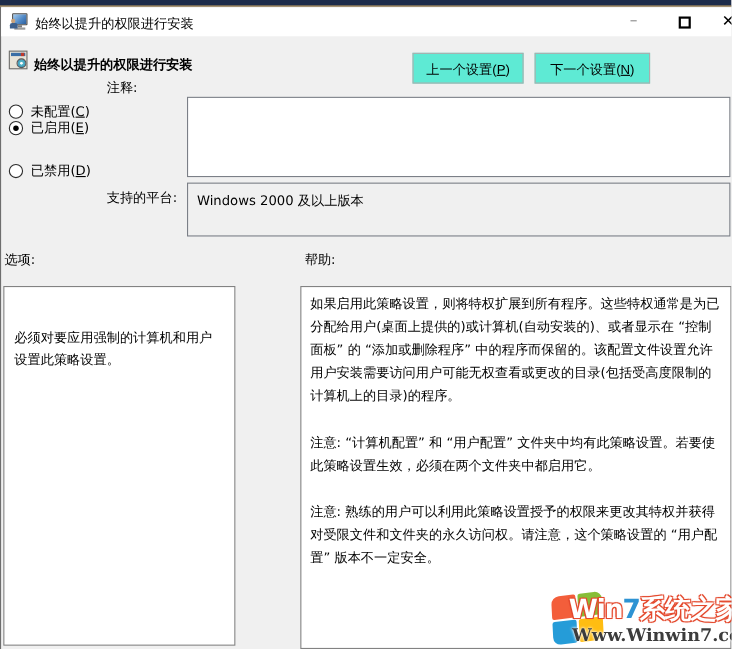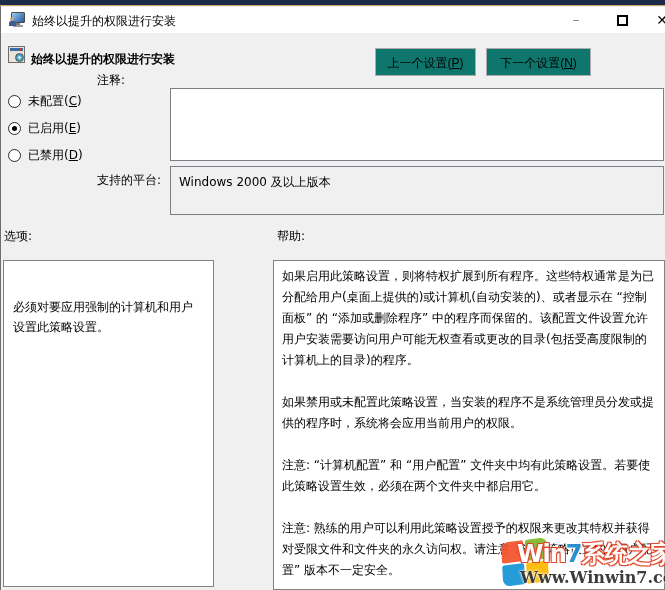--- a/index.html
+++ b/index.html
@@ -30,32 +30,32 @@
   .ctrl-close { left:648px; width:26px; font-size:14px; line-height:26px; color:#000; }
 
   .toolbar-icon { position:absolute; left:8px; top:46px; width:17px; height:17px;
     background:#e8e4d8; border:1px solid #6e6e6e; }
   .toolbar-icon .strip { position:absolute; left:1px; top:1px; width:13px; height:3px; background:#3a6ea5; }
   .toolbar-icon .dotr { position:absolute; left:10px; top:1px; width:3px; height:3px; background:#c03a2b; }
   .toolbar-icon .cd { position:absolute; right:0px; bottom:0px; width:9px; height:9px; border-radius:50%;
     background:radial-gradient(circle at 50% 50%, #ffffff 0 18%, #57b8c9 30%, #2e7fae 100%); border:1px solid #555; }
   .policy-title { position:absolute; left:31px; top:51px; font-weight:bold; }
 
-  .gp-btn { position:absolute; top:48px; height:28px; background:#0f766e; border:1px solid #adadad;
+  .gp-btn { position:absolute; top:48px; height:28px; background:#5eead4; border:1px solid #adadad;
     font-size:12px; text-align:center; line-height:26px; cursor:default; }
   .btn-prev { left:375px; width:101px; }
   .btn-next { left:486px; width:105px; }
   .ak { text-decoration:underline; }
 
   .radio-row { position:absolute; left:8px; height:17px; display:flex; align-items:center; cursor:default; }
   .radio-circle { width:13px; height:13px; border:1px solid #2b2b2b; border-radius:50%; background:#fff;
     position:relative; margin-right:7px; flex:none; }
   .radio-circle.checked::after { content:""; position:absolute; left:3px; top:3px; width:5px; height:5px;
     border-radius:50%; background:#000; }
-  .r1 { top:93px;text-align:center; } .r2 { top:120px;text-align:right; } .r3 { top:147px;text-align:center; }
+  .r1 { top:93px;text-align:center; } .r2 { top:108px;text-align:right; } .r3 { top:147px;text-align:center; }
 
   .field-label { position:absolute; left:97px; }
   .lbl-comment { top:72px; }
   .lbl-platform { top:172px; }
   .comment-box { position:absolute; left:170px; top:88px; width:494px; height:73px;
     background:#fff; border:1px solid #7b7f87; resize:none; font:inherit; padding:4px 6px; }
   .platform-box { position:absolute; left:170px; top:166px; width:494px; height:49px;
     background:#f0f0f0; border:1px solid #7b7f87; padding:7px 8px; }
 
   .section-label { position:absolute; top:228px; }
@@ -144,21 +144,20 @@
 
 <div class="section-label lbl-options">选项:</div>
 <div class="section-label lbl-help">帮助:</div>
 
 <div class="options-panel">
   <div>必须对要应用强制的计算机和用户设置此策略设置。</div>
 </div>
 
 <div class="help-panel">
   <p>如果启用此策略设置，则将特权扩展到所有程序。这些特权通常是为已分配给用户(桌面上提供的)或计算机(自动安装的)、或者显示在 “控制面板” 的 “添加或删除程序” 中的程序而保留的。该配置文件设置允许用户安装需要访问用户可能无权查看或更改的目录(包括受高度限制的计算机上的目录)的程序。</p>
-  <p>如果禁用或未配置此策略设置，当安装的程序不是系统管理员分发或提供的程序时，系统将会应用当前用户的权限。</p>
   <p>注意: “计算机配置” 和 “用户配置” 文件夹中均有此策略设置。若要使此策略设置生效，必须在两个文件夹中都启用它。</p>
   <p>注意: 熟练的用户可以利用此策略设置授予的权限来更改其特权并获得对受限文件和文件夹的永久访问权。请注意，这个策略设置的 “用户配置” 版本不一定安全。</p>
 </div>
 
 <div class="watermark">
   <div class="wm-flag">
     <div class="q1"></div>
     <div class="q2"></div>
     <div class="q3"></div>
     <div class="q4"></div>

